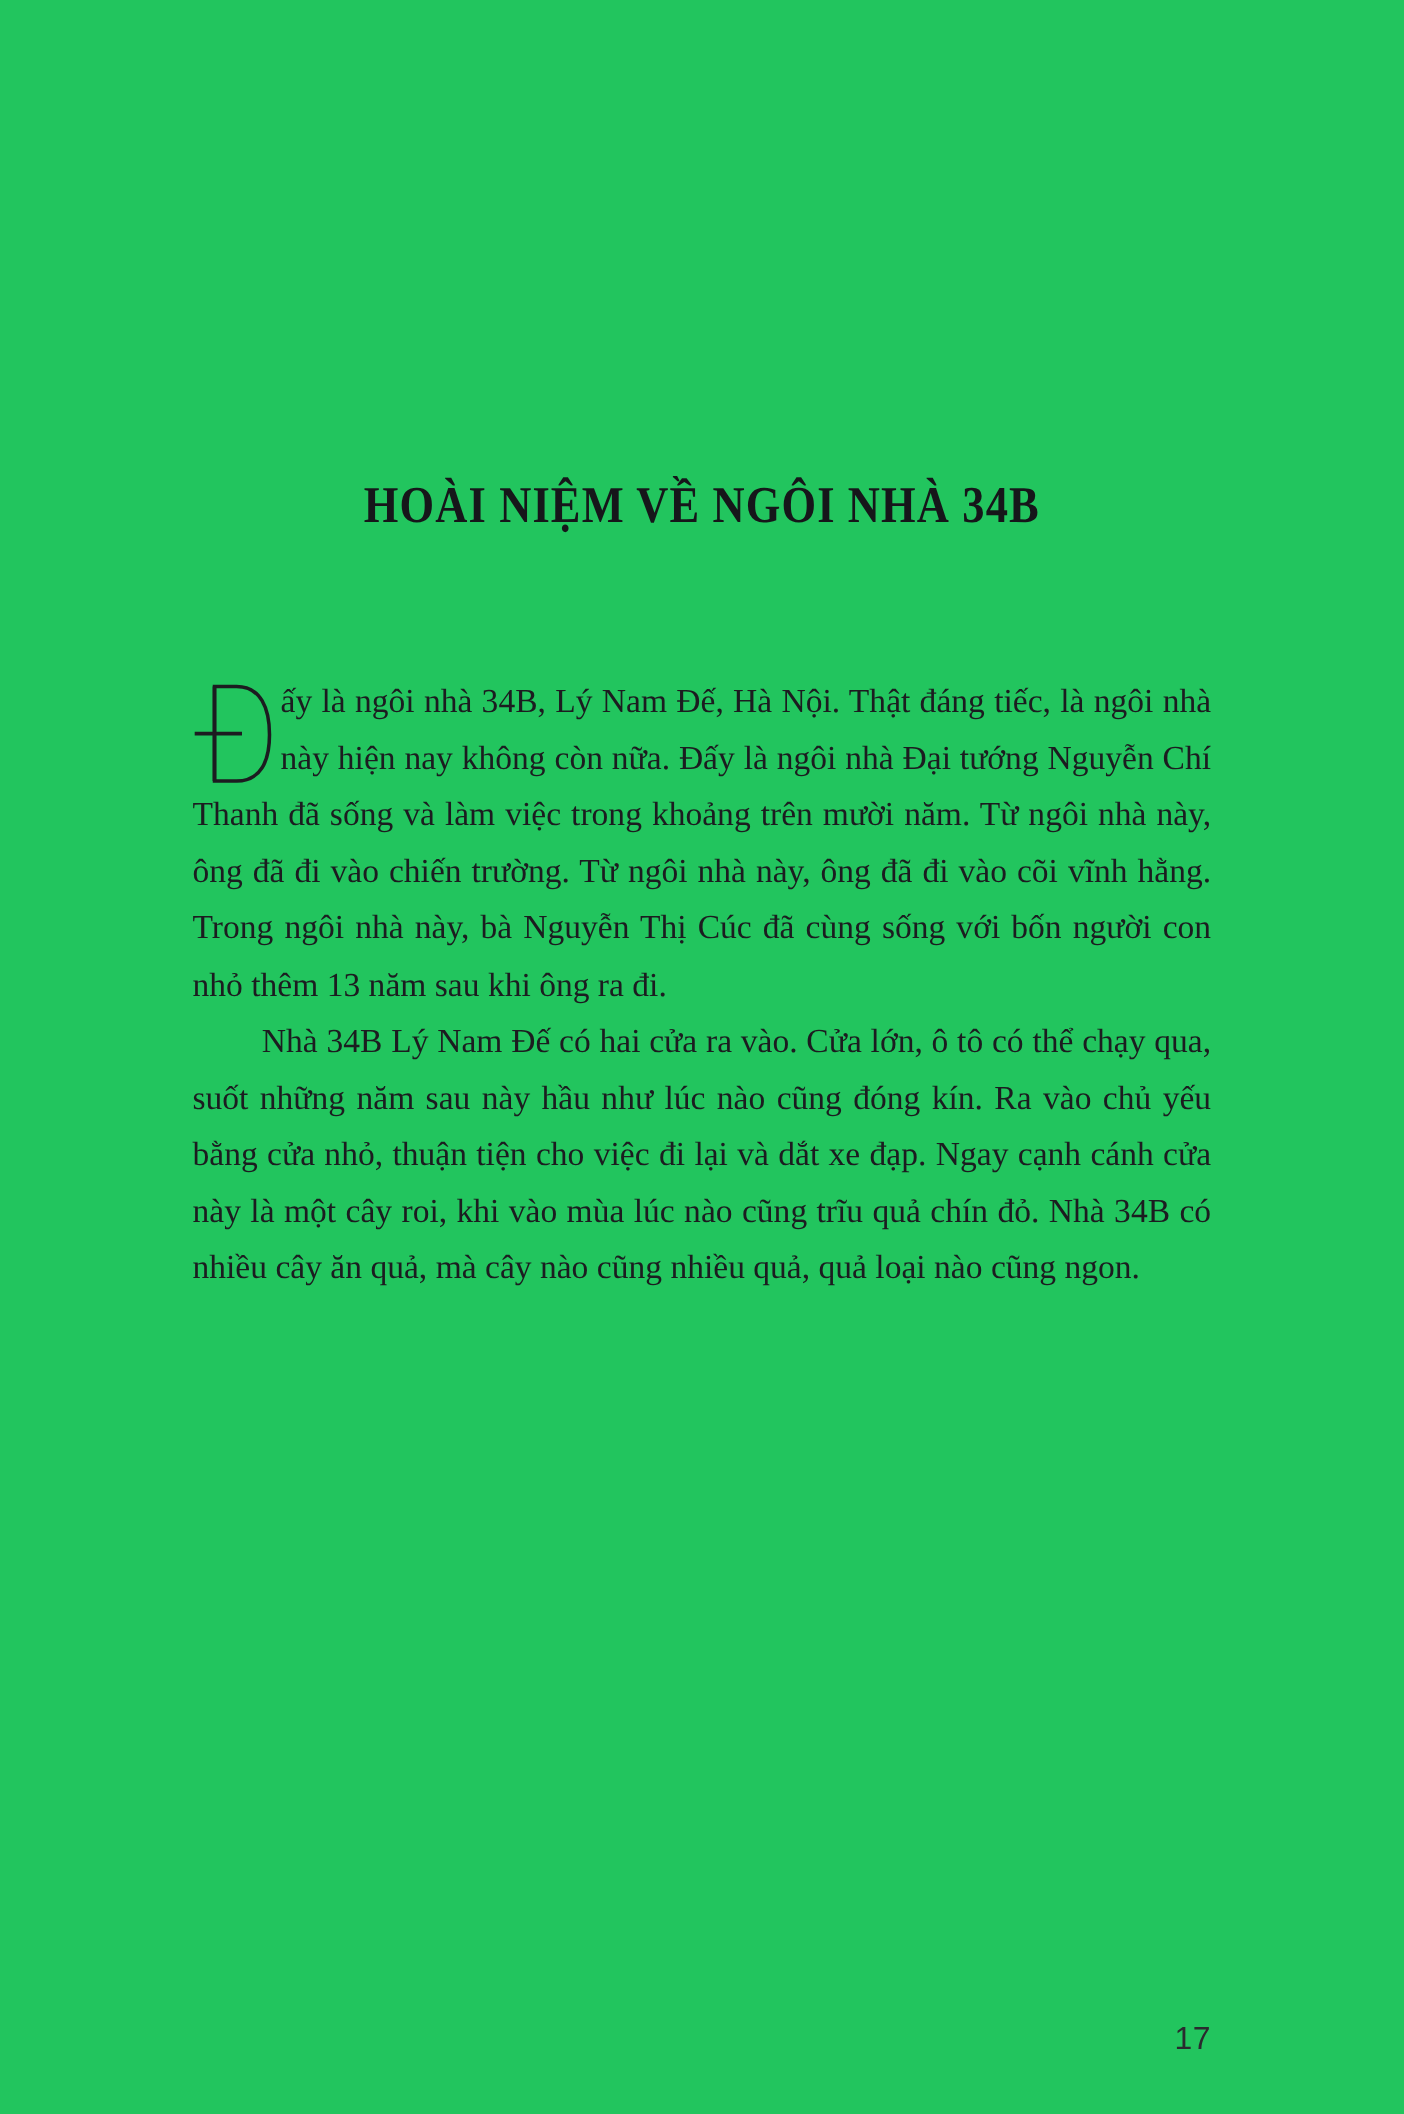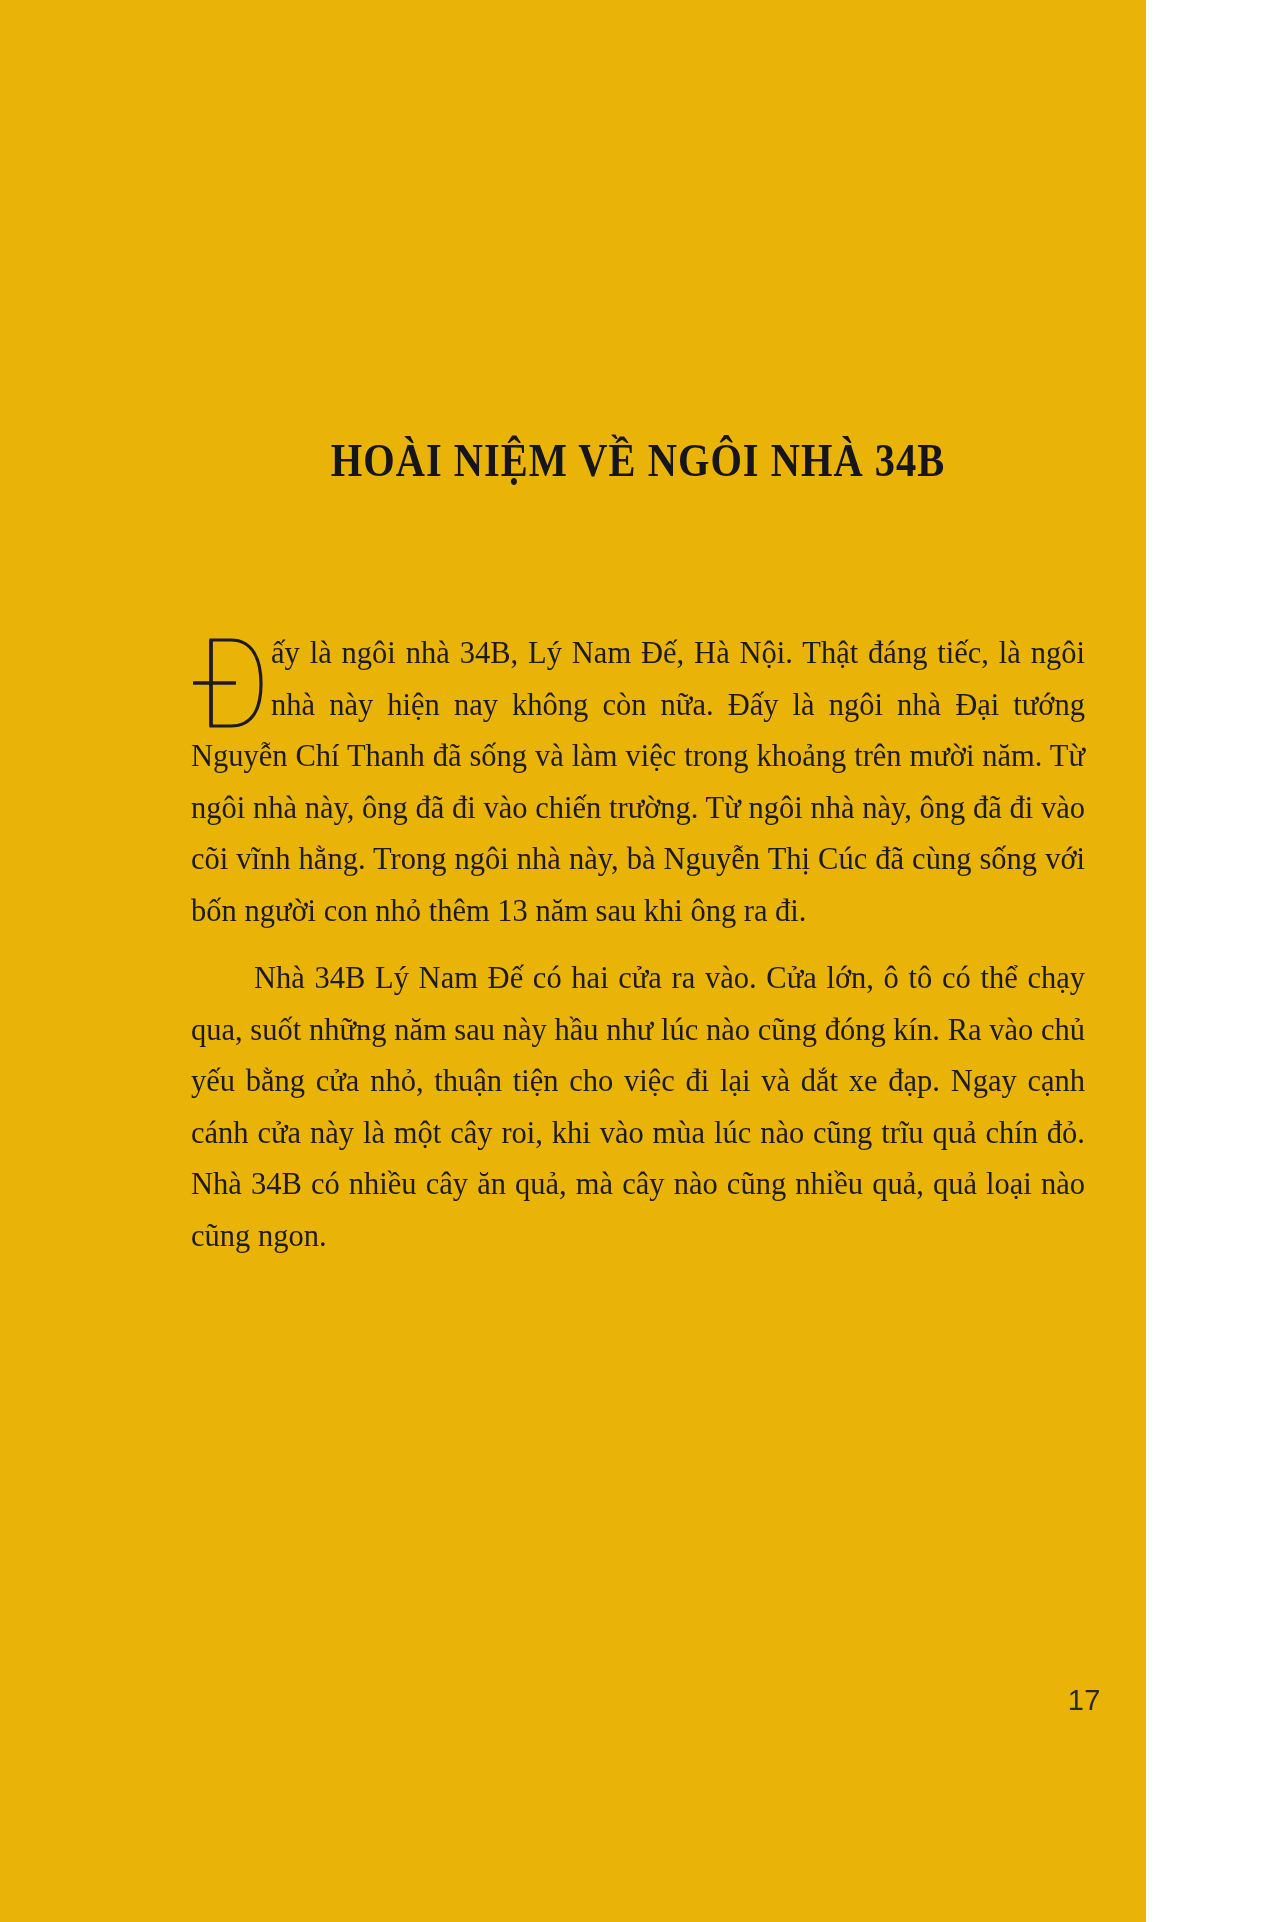--- a/index.html
+++ b/index.html
@@ -3,23 +3,23 @@
 <meta charset="utf-8">
 <style>
   html, body {
     margin: 0;
     padding: 0;
     background: #ffffff;
   }
 
   .page {
     position: relative;
-    width: 1146px;
+    width: 1276px;
     height: 1922px;
-    background: #eab308;
+    background: #22c55e;
     overflow: hidden;
     box-sizing: border-box;
   }
 
   
   .chapter-title {
     position: absolute;
     left: 0;
     top: 404px;
     width: 1276px;
@@ -45,21 +45,21 @@
     font-size: 30.5px;
     line-height: 51.5px;
     color: #1c1c20;
     text-align: justify;
     text-justify: inter-word;
     -webkit-hyphens: none;
     hyphens: none;
   }
 
   .para {
-    margin: 16px;
+    margin: 0;
     text-indent: 63px;
     text-align: justify;
   }
 
   .para.first {
     text-indent: 0;
   }
 
   
   .dropcap {
@@ -81,21 +81,21 @@
   .dropcap svg path,
   .dropcap svg line {
     stroke: #1c1c20;
     fill: none;
   }
 
   
   .page-number {
     position: absolute;
     left: 0;
-    top: 1684px;
+    top: 1838px;
     width: 1101px;
     text-align: right;
     font-family: "Liberation Sans", "DejaVu Sans", sans-serif;
     font-size: 29px;
     color: #2a2a2e;
     letter-spacing: 0.5px;
   }
 </style>
 </head>
 <body>

